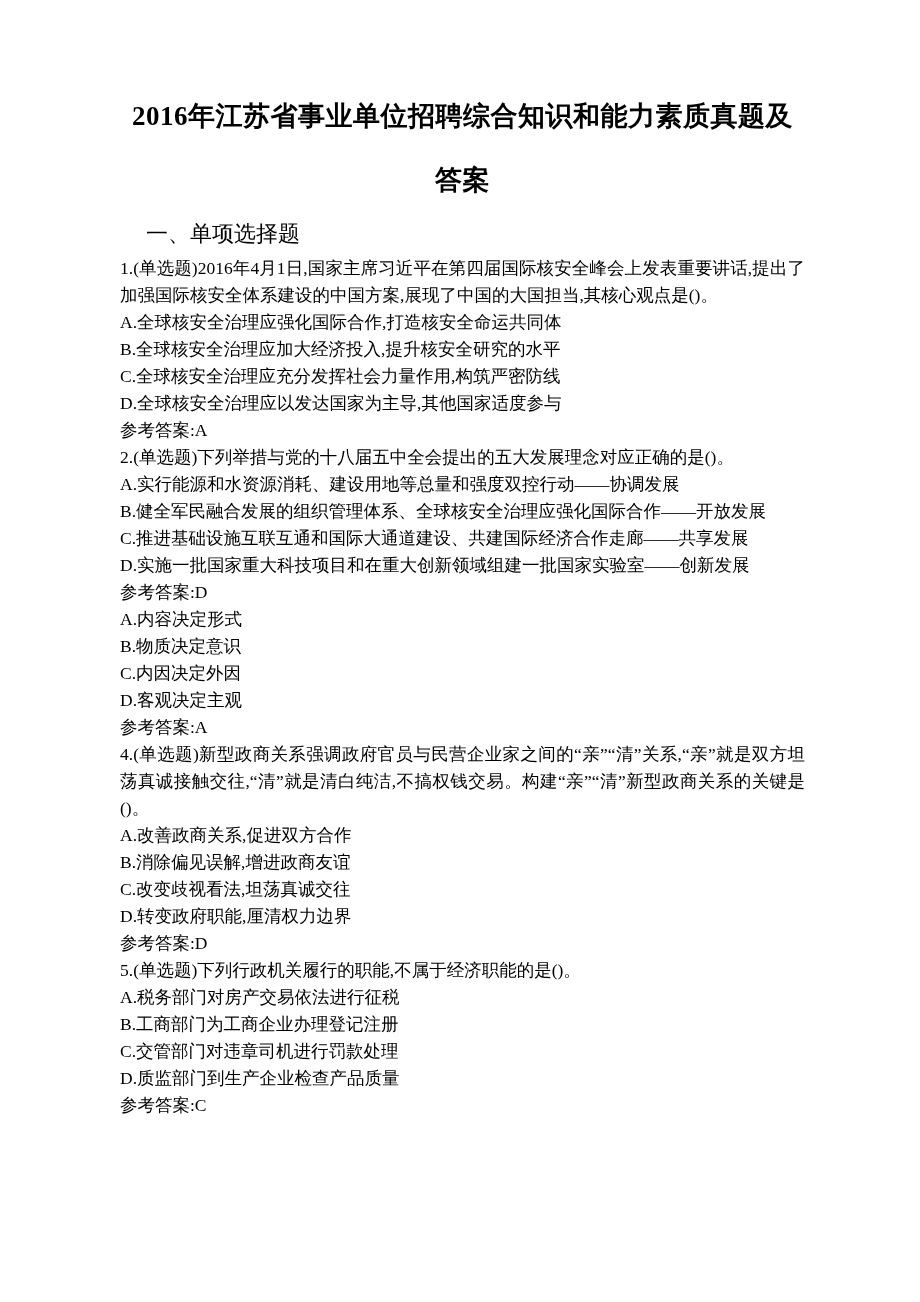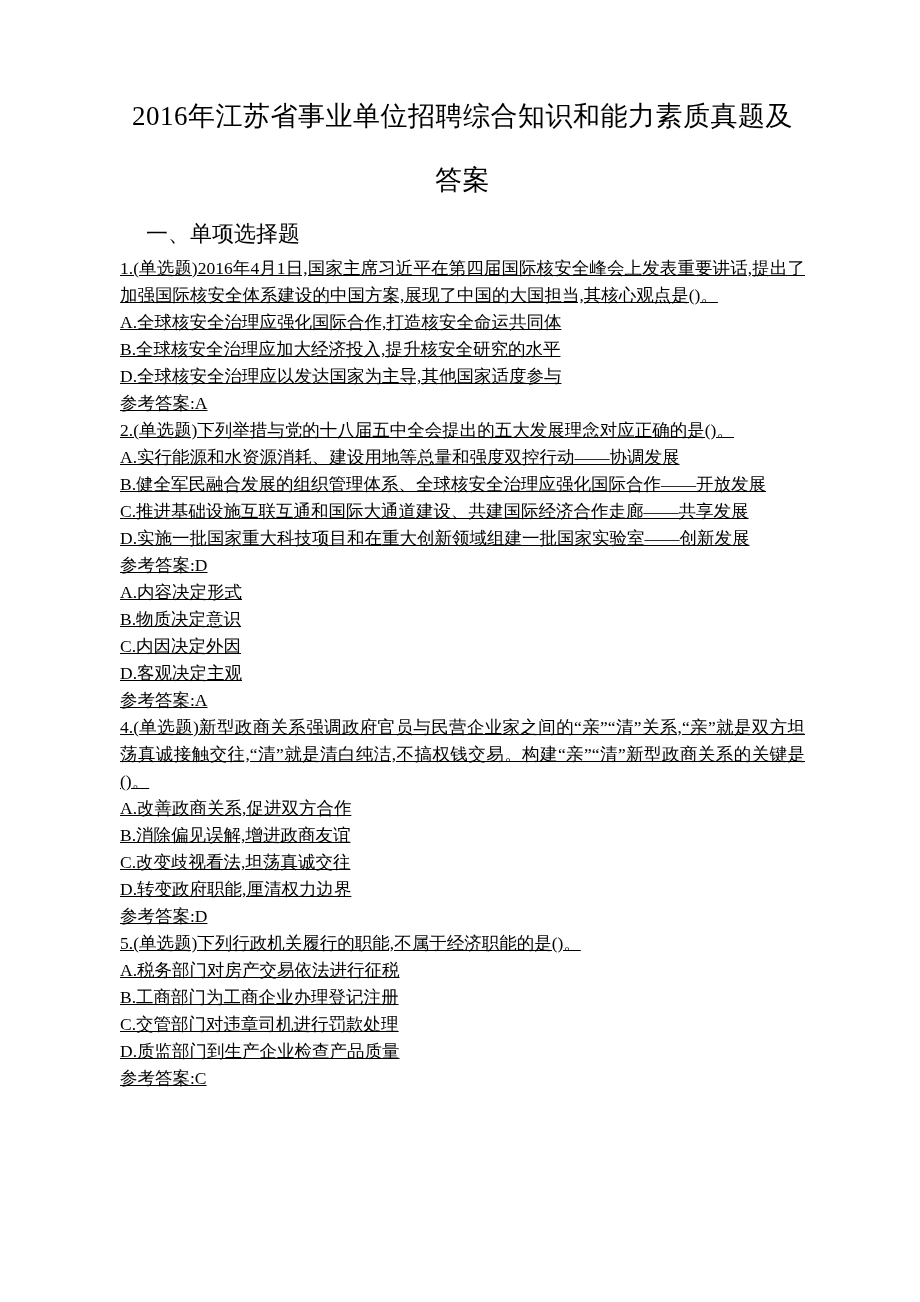--- a/index.html
+++ b/index.html
@@ -14,60 +14,60 @@
     box-sizing: border-box;
     background: #ffffff;
     color: #000000;
     padding: 84px 115px 0 120px;
     overflow: hidden;
     font-family: "Liberation Serif", "DejaVu Serif", serif;
   }
   .doc-title {
     margin: 0;
     font-size: 27px;
-    font-weight: normal;
+    font-weight: bold;
     text-align: center;
     line-height: 64px;
     letter-spacing: 0.5px;
   }
   .body-text {
     margin-top: 0;
   }
   .section-heading {
     margin: 8px;
     font-size: 22px;
     line-height: 27px;
     padding-left: 18px;
   }
   .line {
     margin: 0;
     font-size: 17.5px;
     line-height: 27px;
     text-align: justify;
-    text-decoration: underline;
   }
   .question {
     margin: 0;
   }
 </style>
 </head>
 <body>
 
 <div class="page">
 
   <h1 class="doc-title">2016年江苏省事业单位招聘综合知识和能力素质真题及答案</h1>
 
   <div class="body-text">
 
     <p class="section-heading">一、单项选择题</p>
 
     <div class="question">
       <p class="line">1.(单选题)2016年4月1日,国家主席习近平在第四届国际核安全峰会上发表重要讲话,提出了加强国际核安全体系建设的中国方案,展现了中国的大国担当,其核心观点是()。</p>
       <p class="line">A.全球核安全治理应强化国际合作,打造核安全命运共同体</p>
       <p class="line">B.全球核安全治理应加大经济投入,提升核安全研究的水平</p>
+      <p class="line">C.全球核安全治理应充分发挥社会力量作用,构筑严密防线</p>
       <p class="line">D.全球核安全治理应以发达国家为主导,其他国家适度参与</p>
       <p class="line">参考答案:A</p>
     </div>
 
     <div class="question">
       <p class="line">2.(单选题)下列举措与党的十八届五中全会提出的五大发展理念对应正确的是()。</p>
       <p class="line">A.实行能源和水资源消耗、建设用地等总量和强度双控行动——协调发展</p>
       <p class="line">B.健全军民融合发展的组织管理体系、全球核安全治理应强化国际合作——开放发展</p>
       <p class="line">C.推进基础设施互联互通和国际大通道建设、共建国际经济合作走廊——共享发展</p>
       <p class="line">D.实施一批国家重大科技项目和在重大创新领域组建一批国家实验室——创新发展</p>

